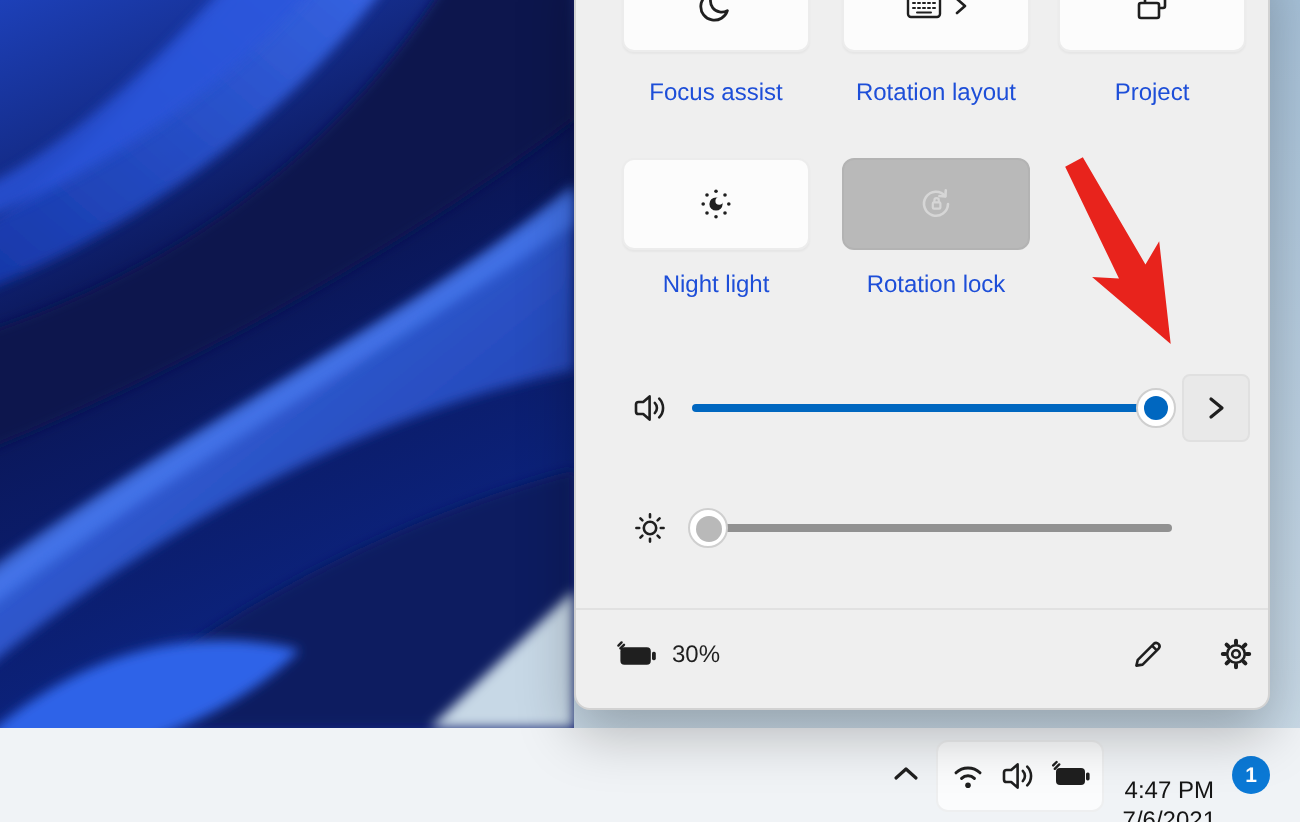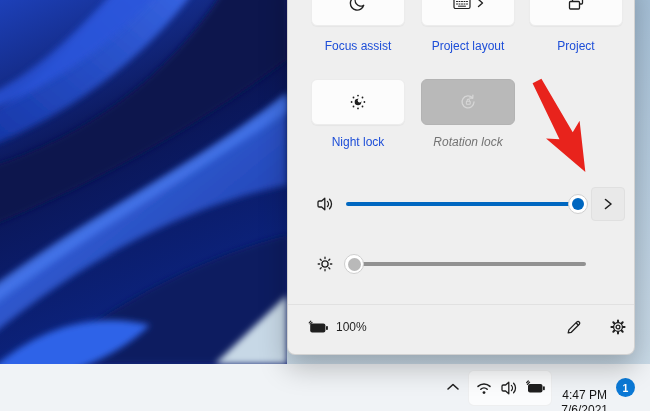--- a/index.html
+++ b/index.html
@@ -48,21 +48,21 @@
     position:absolute; width:94px; height:46px; border-radius:6px;
     background:#fcfcfc; border:1px solid #ececec;
     box-shadow:0 1px 1px rgba(0,0,0,0.04);
     display:flex; align-items:center; justify-content:center; gap:4px;
   }
   .tile.disabled{background:#b9b9b9; border-color:#b3b3b3; box-shadow:none;}
   .tile-label{
     position:absolute; width:120px; text-align:center;
     font-size:12px; color:#1d4ed8; white-space:nowrap;
   }
-  .tile-label.disabled{color:#737373;font-style:italic;}
+  .tile-label.disabled{color:#1d4ed8;}
 
   .slider-track{position:absolute; height:4px; border-radius:2px;}
   .slider-thumb{
     position:absolute; width:20px; height:20px; border-radius:50%;
     background:#fff; border:1px solid #cfcfcf;
   }
   .slider-thumb::after{
     content:""; position:absolute; inset:3px; border-radius:50%; background:#0067c0;
   }
   .slider-thumb.gray::after{background:#b9b9b9; inset:2.5px;}
@@ -185,21 +185,21 @@
       </svg>
     </div>
     <div class="tile" style="left:241px; top:3px;">
       <svg class="icon-svg" width="20" height="20" viewBox="0 0 20 20">
         <rect x="6.5" y="3.5" width="10" height="7.5" rx="1" fill="none" stroke="#1f1f1f" stroke-width="1.3"></rect>
         <rect x="3.5" y="8.5" width="10" height="7.5" rx="1" fill="#fcfcfc" stroke="#1f1f1f" stroke-width="1.3"></rect>
       </svg>
     </div>
 
     <div class="tile-label" style="left:10px; top:62px;">Focus assist</div>
-    <div class="tile-label" style="left:120px; top:62px;">Project layout</div>
+    <div class="tile-label" style="left:120px; top:62px;">Rotation layout</div>
     <div class="tile-label" style="left:228px; top:62px;text-align:center;">Project</div>
 
     <div class="tile" style="left:23px; top:102px;">
       <svg class="icon-svg" width="20" height="20" viewBox="0 0 20 20">
         <g fill="#1f1f1f">
           <circle cx="10" cy="3.6" r="0.9"></circle>
             <circle cx="14.5" cy="5.5" r="0.9"></circle>
           <circle cx="16.4" cy="10" r="0.9"></circle>
             <circle cx="14.5" cy="14.5" r="0.9"></circle>
           <circle cx="10" cy="16.4" r="0.9"></circle>
@@ -212,21 +212,21 @@
       </svg>
     </div>
     <div class="tile disabled" style="left:133px; top:102px;">
       <svg class="icon-svg" width="20" height="20" viewBox="0 0 20 20">
         <path d="M14.6 6A6 6 0 1 0 16 10" fill="none" stroke="#d6d6d6" stroke-width="1.3" stroke-linecap="round"></path>
         <path d="M14.9 3.2 14.7 6.2 11.7 6" fill="none" stroke="#d6d6d6" stroke-width="1.3" stroke-linecap="round" stroke-linejoin="round"></path>
         <rect x="8.4" y="9.2" width="3.8" height="3.1" rx="0.6" fill="none" stroke="#d6d6d6" stroke-width="1.1"></rect>
         <path d="M9.2 9.2v-1a1.1 1.1 0 0 1 2.2 0v1" fill="none" stroke="#d6d6d6" stroke-width="1.1"></path>
       </svg>
     </div>
-    <div class="tile-label" style="left:10px; top:158px;">Night lock</div>
+    <div class="tile-label" style="left:10px; top:158px;">Night light</div>
     <div class="tile-label disabled" style="left:120px; top:158px;">Rotation lock</div>
 
     <svg class="icon-svg" style="position:absolute; left:27px; top:217px;" width="20" height="20" viewBox="0 0 20 20">
       <path d="M9.8 4.2 6.6 7H4.3A1.3 1.3 0 0 0 3 8.3v3.4A1.3 1.3 0 0 0 4.3 13h2.3l3.2 2.8Z" fill="none" stroke="#1f1f1f" stroke-width="1.3" stroke-linejoin="round"></path>
       <path d="M12.4 7.4a3.7 3.7 0 0 1 0 5.2 M14.6 5.3a6.7 6.7 0 0 1 0 9.4" fill="none" stroke="#1f1f1f" stroke-width="1.3" stroke-linecap="round"></path>
     </svg>
     <div class="slider-track" style="left:58px; top:225px; width:238px; background:#0067c0;"></div>
     <div class="slider-thumb" style="left:280px; top:217px;"></div>
     <div class="expand-btn">
       <svg class="icon-svg" width="14" height="14" viewBox="0 0 14 14">
@@ -241,21 +241,21 @@
     <div class="slider-track" style="left:58px; top:285px; width:240px; background:#919191;"></div>
     <div class="slider-thumb gray" style="left:56px; top:277px;"></div>
 
     <div class="qs-divider"></div>
     <div class="footer-battery">
       <svg class="icon-svg" width="22" height="16" viewBox="0 0 22 16">
         <path d="M5 3.4 3.2 5.2 M3.8 2.2 2.2 3.8" stroke="#1f1f1f" stroke-width="1.2" stroke-linecap="round"></path>
         <rect x="3.2" y="4.6" width="15.2" height="8.8" rx="2" fill="#1f1f1f"></rect>
         <rect x="19" y="6.9" width="1.9" height="4.2" rx="0.8" fill="#1f1f1f"></rect>
       </svg>
-      <span>100%</span>
+      <span>30%</span>
     </div>
     <div class="footer-btn" style="left:272px;">
       <svg class="icon-svg" width="20" height="20" viewBox="0 0 20 20">
         <path d="M4.2 15.8l.7-2.9 8-8a1.7 1.7 0 0 1 2.4 2.4l-8 8-3.1.5Z" fill="none" stroke="#1f1f1f" stroke-width="1.3" stroke-linejoin="round"></path>
         <path d="M12 5.8l2.4 2.4" fill="none" stroke="#1f1f1f" stroke-width="1.3"></path>
       </svg>
     </div>
     <div class="footer-btn" style="left:316px;">
       <svg class="icon-svg" width="20" height="20" viewBox="0 0 20 20">
         <circle cx="10" cy="10" r="4.4" fill="none" stroke="#1f1f1f" stroke-width="1.3"></circle>

